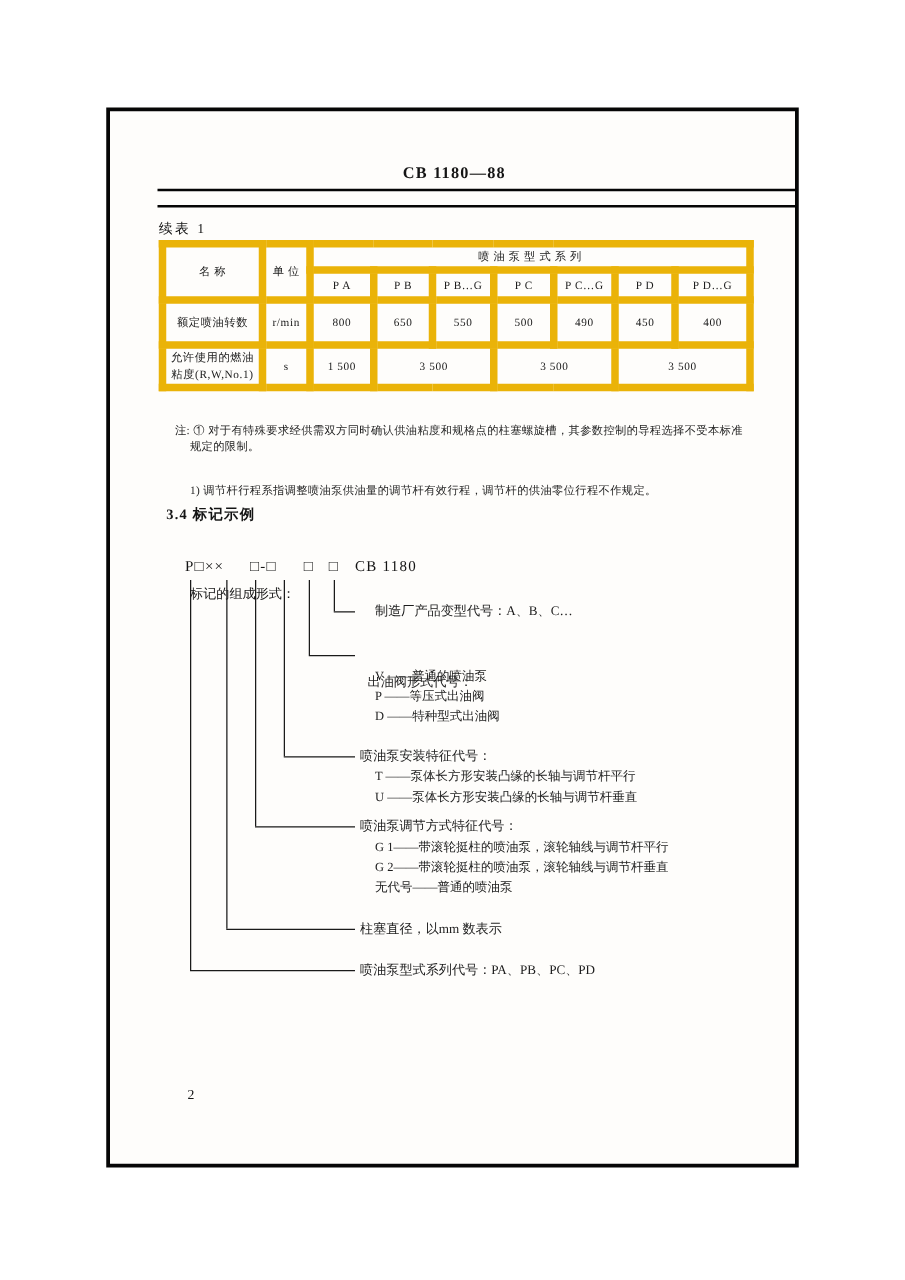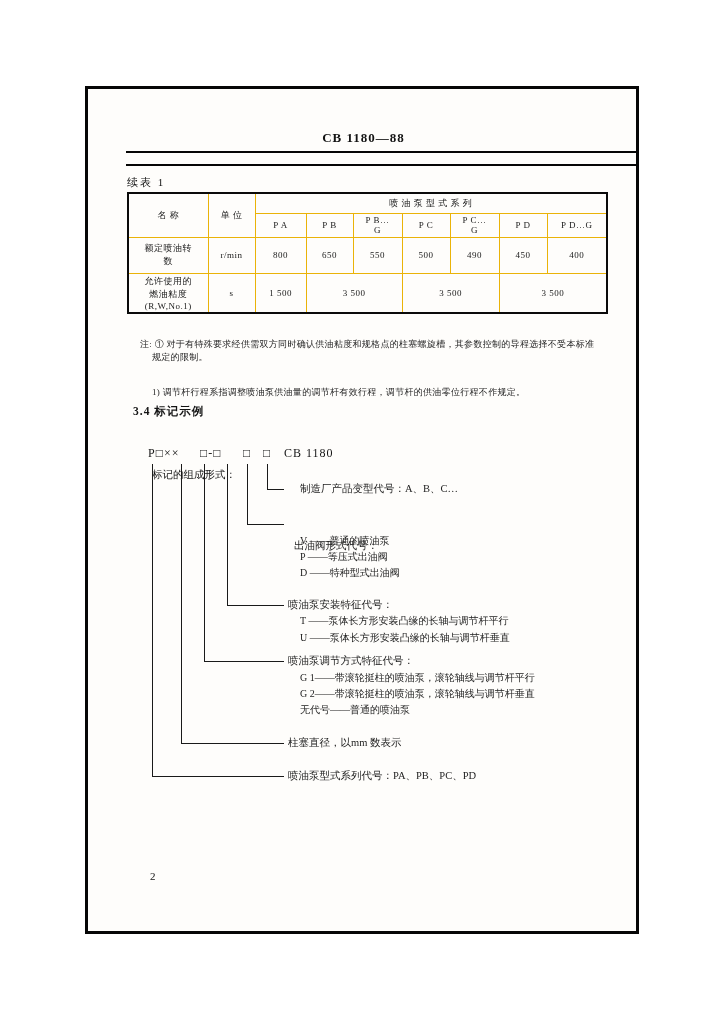--- a/index.html
+++ b/index.html
@@ -21,22 +21,22 @@
   .tbl-title{
     position:absolute;left:127px;top:175px;width:473px;
     text-align:left;font-size:11px;letter-spacing:2px;
   }
   .tblwrap{position:absolute;left:127px;top:192px;}
   table.spec{
     border-collapse:collapse;table-layout:fixed;
     font-size:9px;border:2px solid #0a0a0a;color:#1a1a1a;
   }
   table.spec td{
-    border:1px solid #eab308;text-align:center;vertical-align:middle;
-    padding:1px 12px;letter-spacing:0.5px;overflow:hidden;
+    border:6px solid #eab308;text-align:center;vertical-align:middle;
+    padding:1px 2px;letter-spacing:0.5px;overflow:hidden;
   }
   td.rowname{text-align:left;padding-left:4px;letter-spacing:0;}
   .note{position:absolute;font-size:9px;white-space:nowrap;color:#252525;letter-spacing:0.3px;}
   .sec-head{position:absolute;font-size:11.5px;font-weight:bold;letter-spacing:1px;white-space:nowrap;}
   .sec-sub{position:absolute;font-size:10.5px;white-space:nowrap;margin-top:44px;}
   .codeseg{position:absolute;font-size:12px;white-space:nowrap;letter-spacing:1px;}
   .vline{position:absolute;width:1px;background:#1a1a1a;}
   .hline{position:absolute;height:1px;background:#1a1a1a;}
   .lbl{position:absolute;font-size:10.5px;white-space:nowrap;color:#1c1c1c;}
   .lbl-sub{position:absolute;font-size:10px;white-space:nowrap;color:#1c1c1c;}

